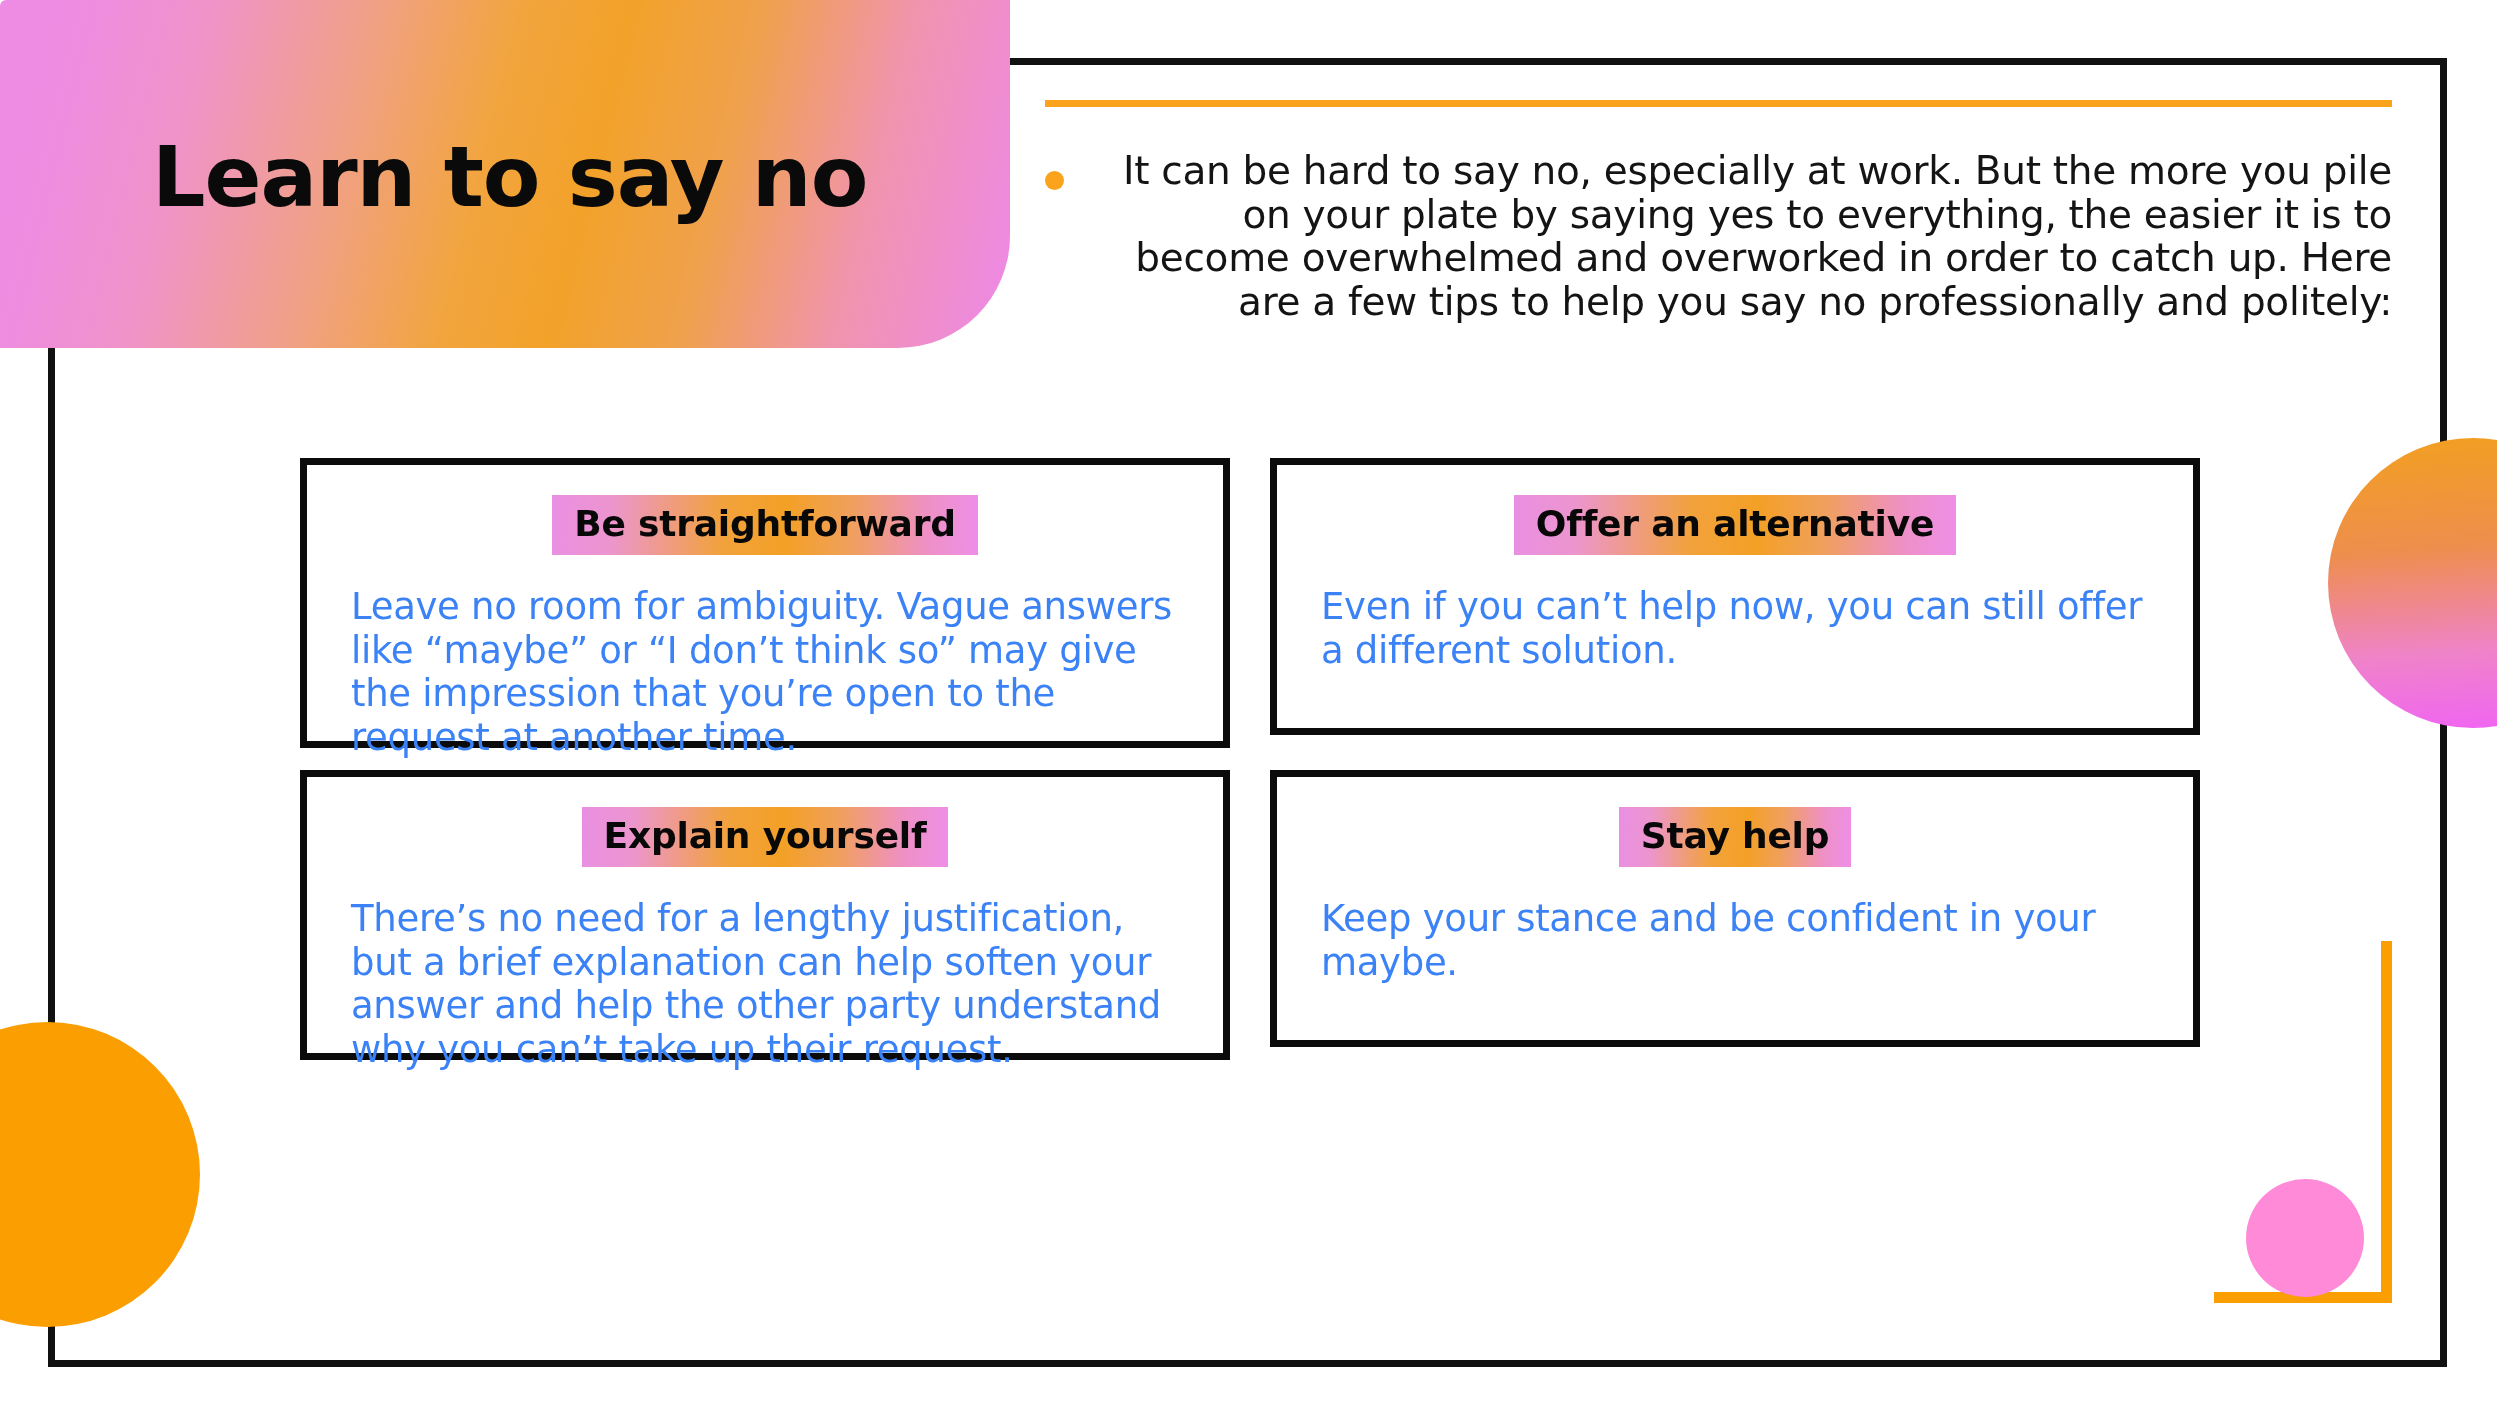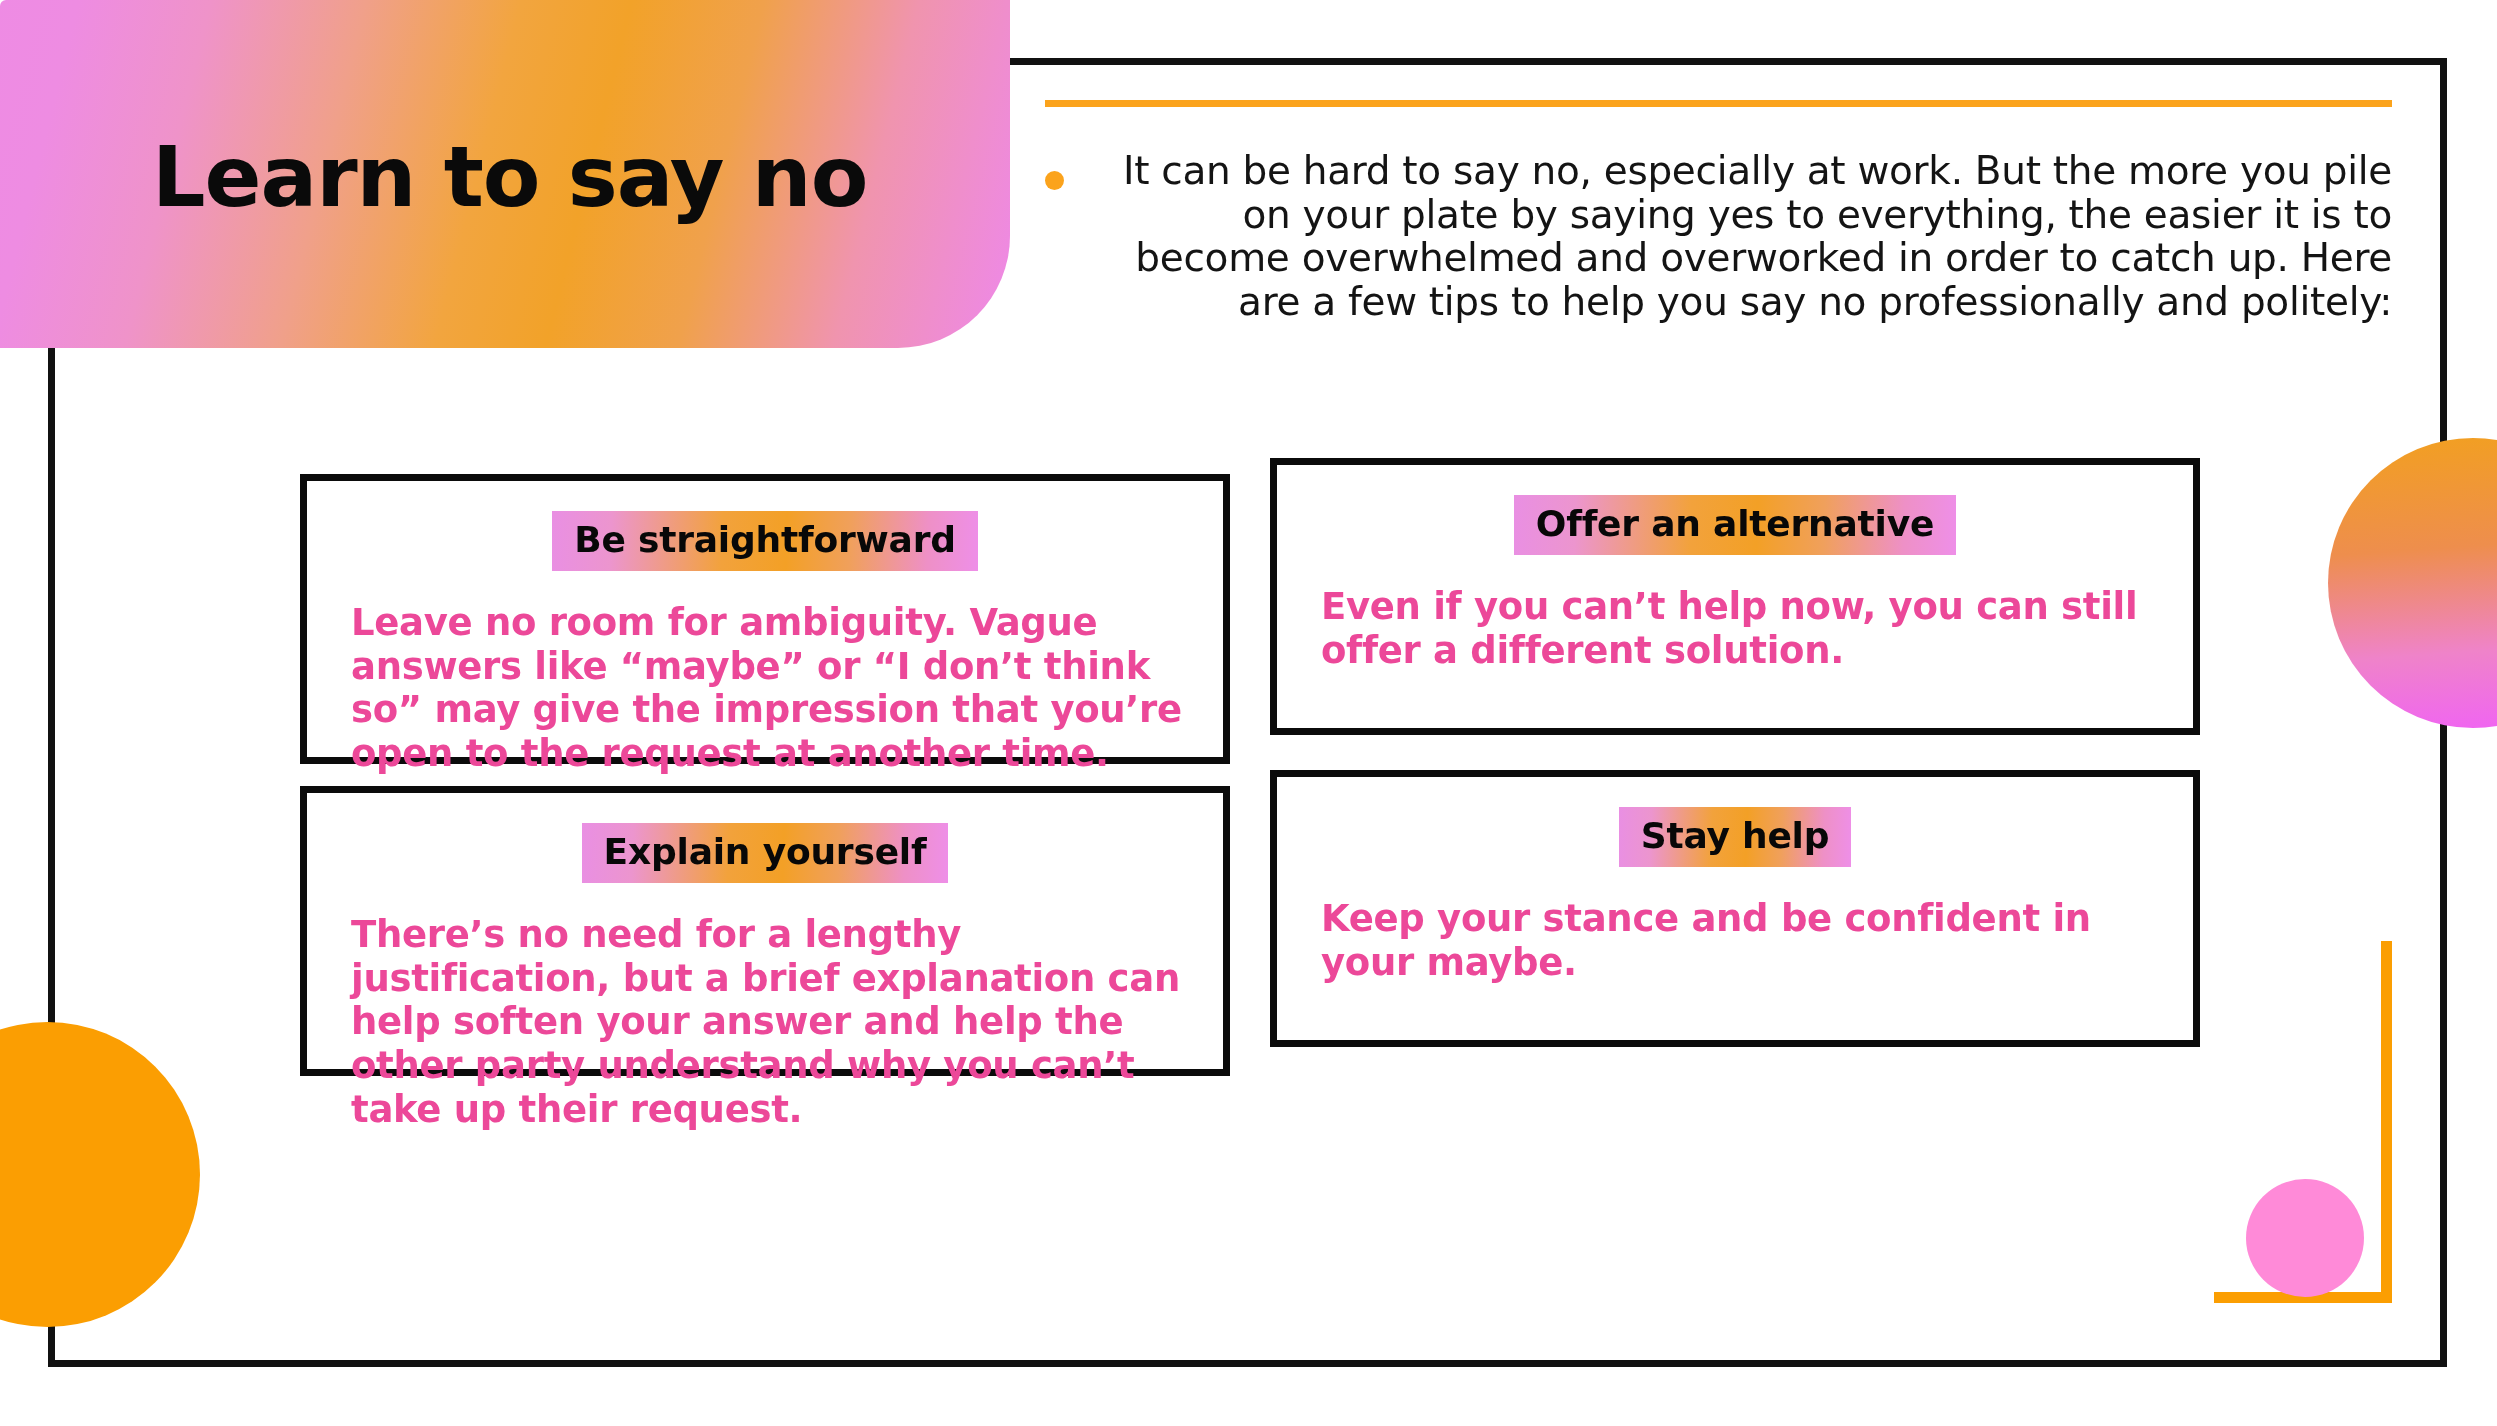--- a/index.html
+++ b/index.html
@@ -168,21 +168,21 @@
 
   .card {
     border: 7px solid #0b0b0b;
     box-sizing: border-box;
     background: #ffffff;
     padding: 30px 34px 34px 34px;
     display: flex;
     flex-direction: column;
     align-items: center;
   }
-  .card.tall  { height: 290px; margin-top: 16px; }
+  .card.tall  { height: 290px; }
   .card.short { height: 277px; }
 
   .card-label {
     display: inline-block;
     padding: 8px 22px 11px 22px;
     font-size: 36px;
     font-weight: 700;
     color: #080808;
     letter-spacing: -0.2px;
     font-family: "DejaVu Sans", sans-serif;
@@ -195,23 +195,23 @@
         #EE90C6 88%,
         #EE8FE8 100%);
     white-space: nowrap;
     margin-bottom: 30px;
   }
 
   .card-body {
     align-self: stretch;
     font-size: 37px;
     line-height: 1.18;
-    color: #ec4899;
-    font-family: "DejaVu Sans", sans-serif;
-    font-weight: 700;
+    color: #3b82f6;
+    font-family: "DejaVu Sans", sans-serif;
+    font-weight: 400;
     letter-spacing: -0.3px;
     padding-left: 10px;
   }
 </style>
 </head>
 <body>
 
 <div id="slide">
 
   <div id="frame"></div>

